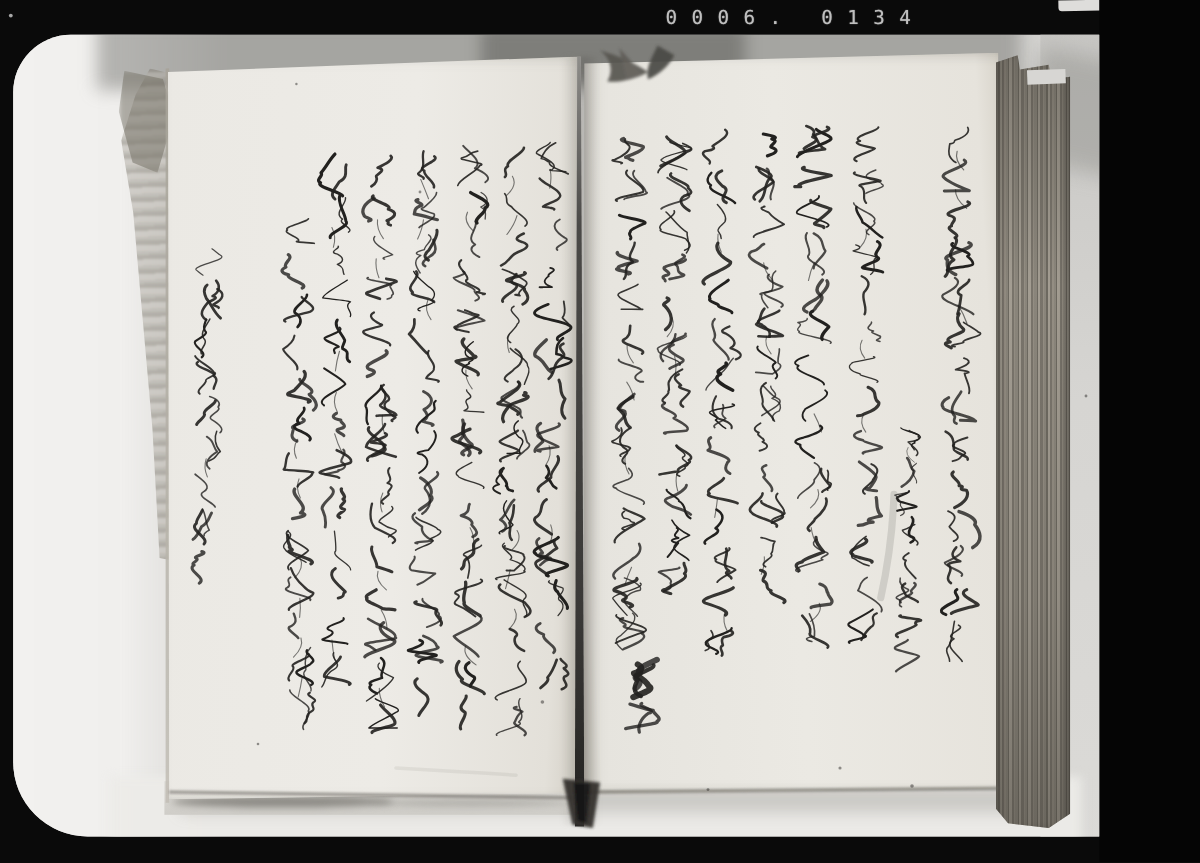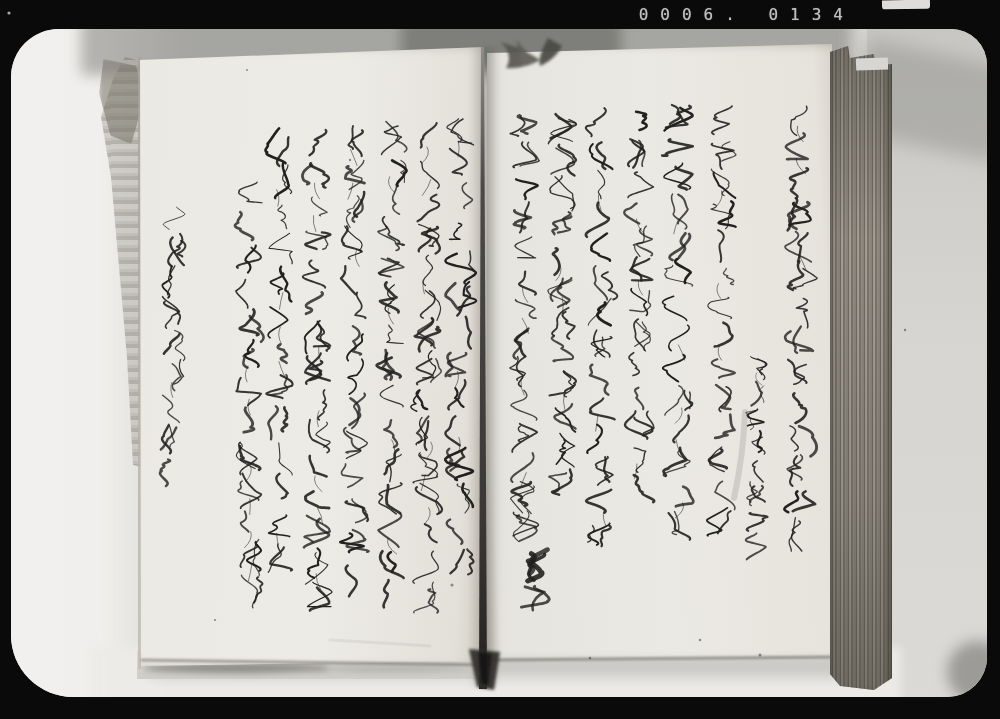--- a/index.html
+++ b/index.html
@@ -1,16 +1,16 @@
 <!DOCTYPE html>
 <html><head>
 <meta charset="utf-8">
 <style>
   html,body{margin:0;padding:0;background:#050505;}
-  .stage{position:relative;width:1000px;height:719px;background:#0a0a0a;overflow:hidden;
+  .stage{position:relative;width:916px;height:719px;background:#0a0a0a;overflow:hidden;
          font-family:"DejaVu Sans","Liberation Sans",sans-serif;}
   
   .counter{position:absolute;top:5px;right:145px;font-family:"DejaVu Sans Mono",monospace;
            font-size:16px;letter-spacing:12px;color:#d9d9d9;opacity:.88;white-space:pre;
            text-shadow:0 0 1px rgba(255,255,255,.6);}
   .notch{position:absolute;left:882px;top:0;width:48px;height:9px;background:#dedddb;
          border-radius:0 0 3px 3px;transform:rotate(-1deg);}
   
   .photo{position:absolute;left:11px;top:29px;width:976px;height:668px;background:#d5d4d1;
          border-radius:48px 36px 40px 62px;overflow:hidden;}

